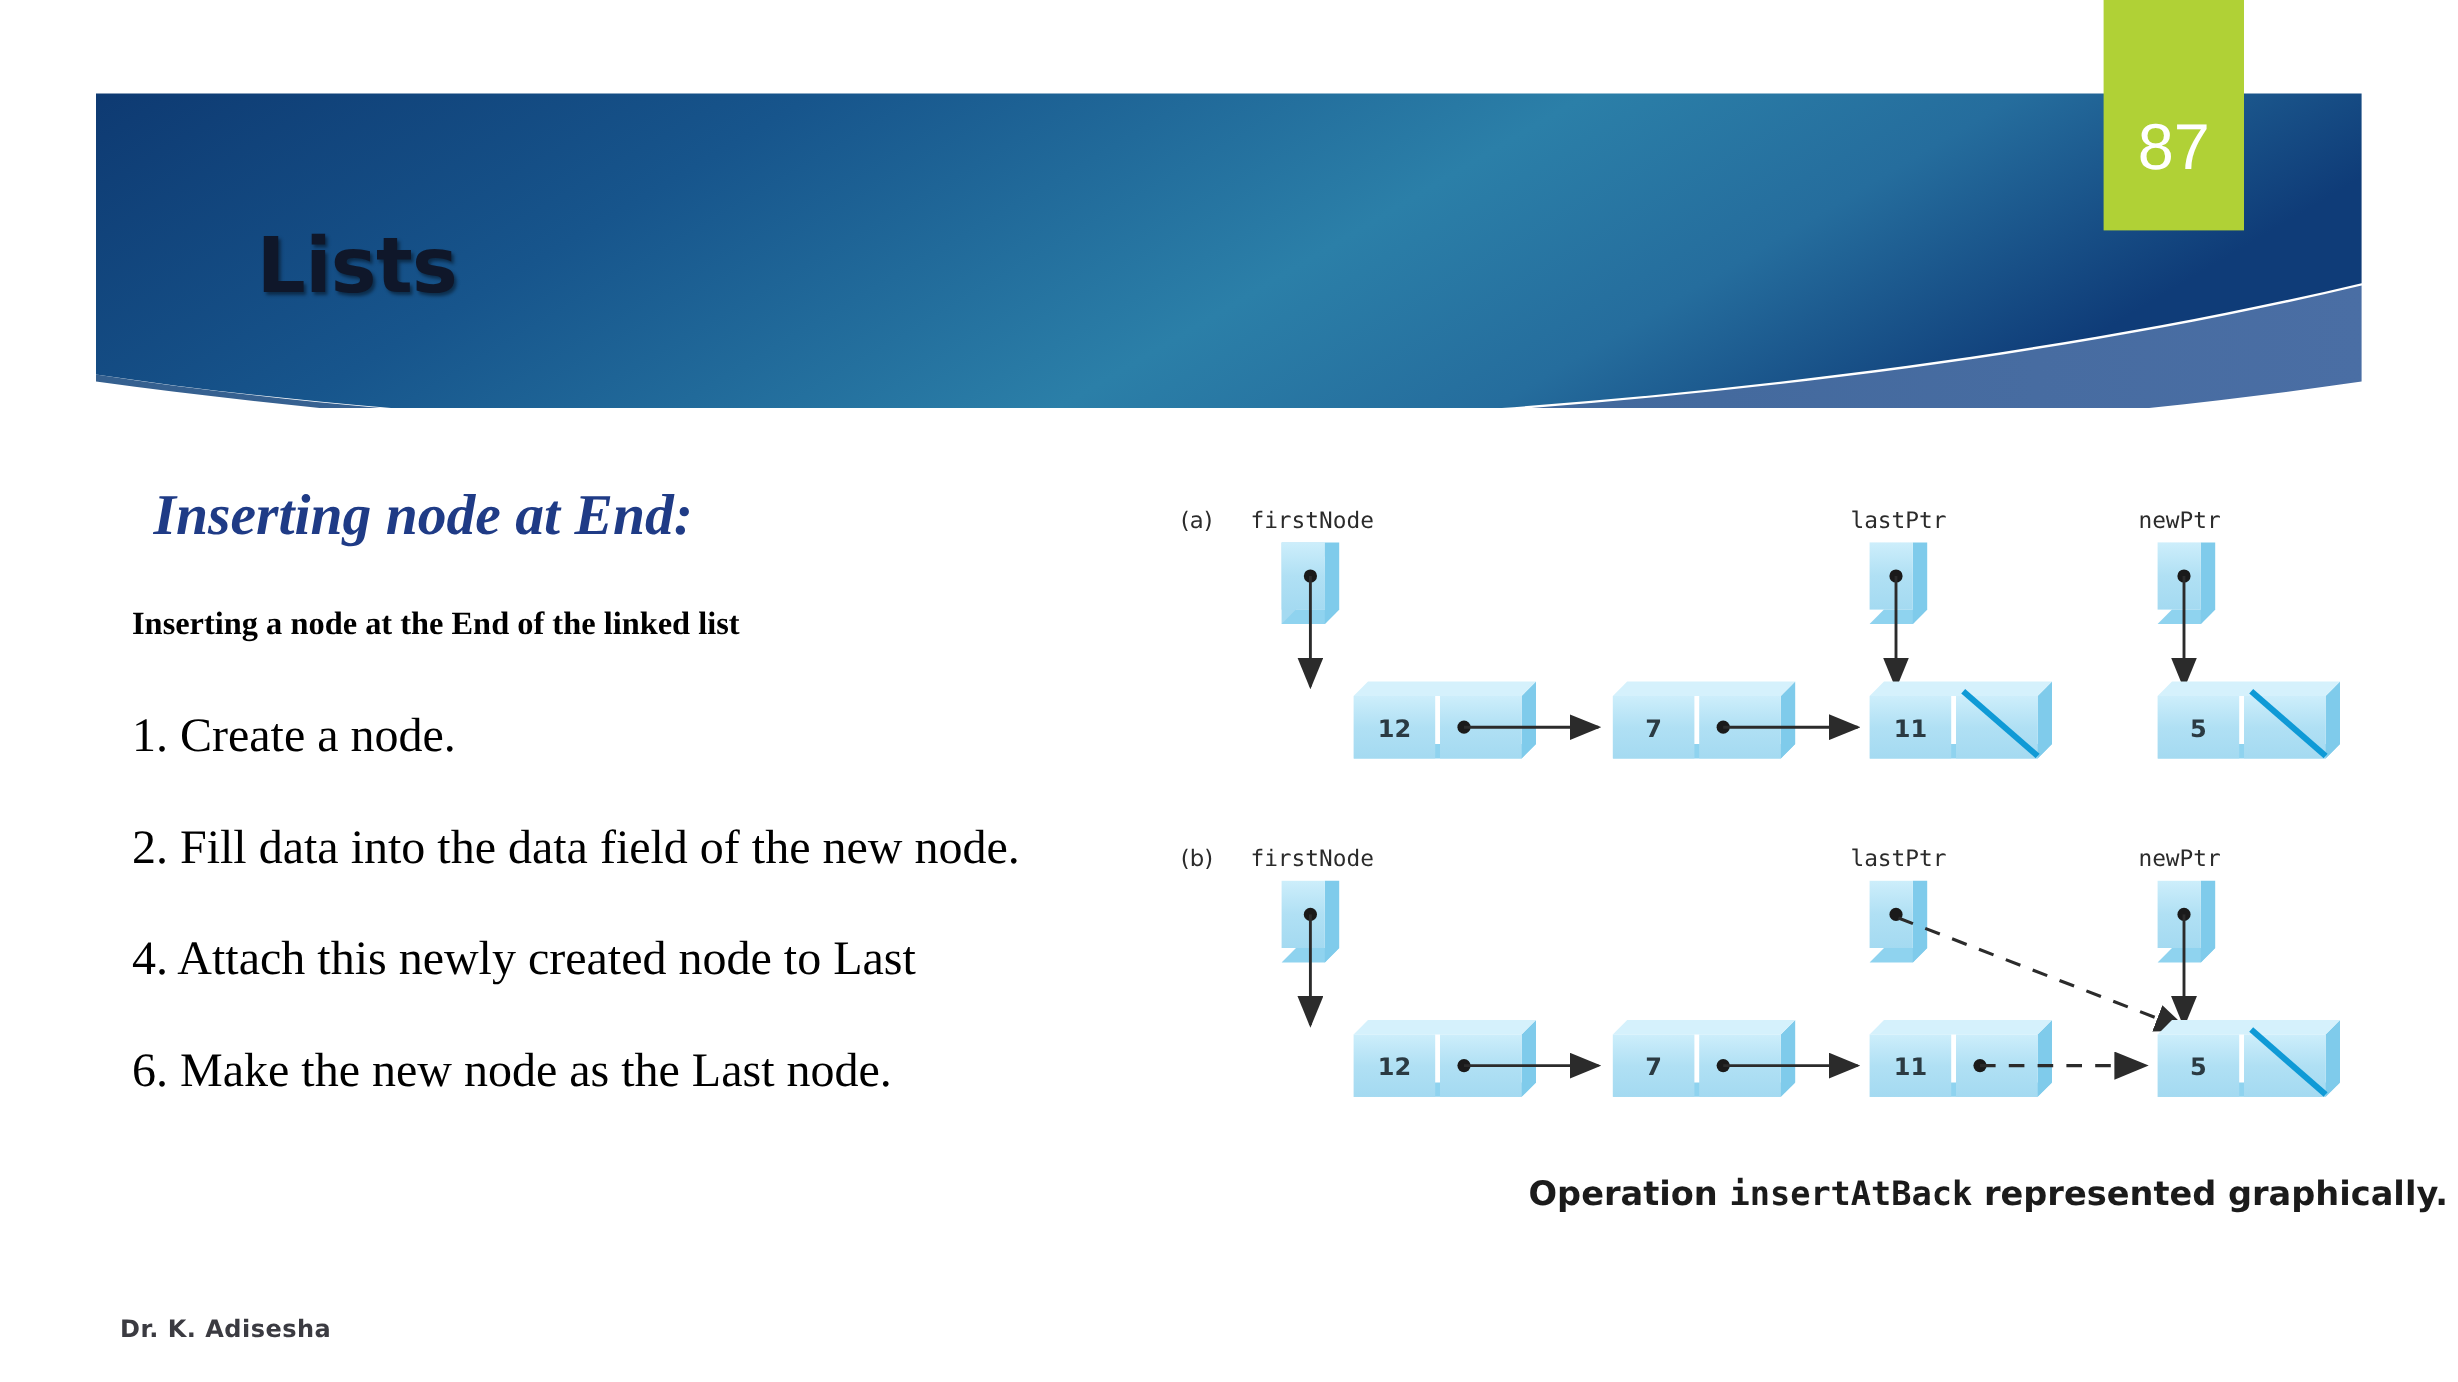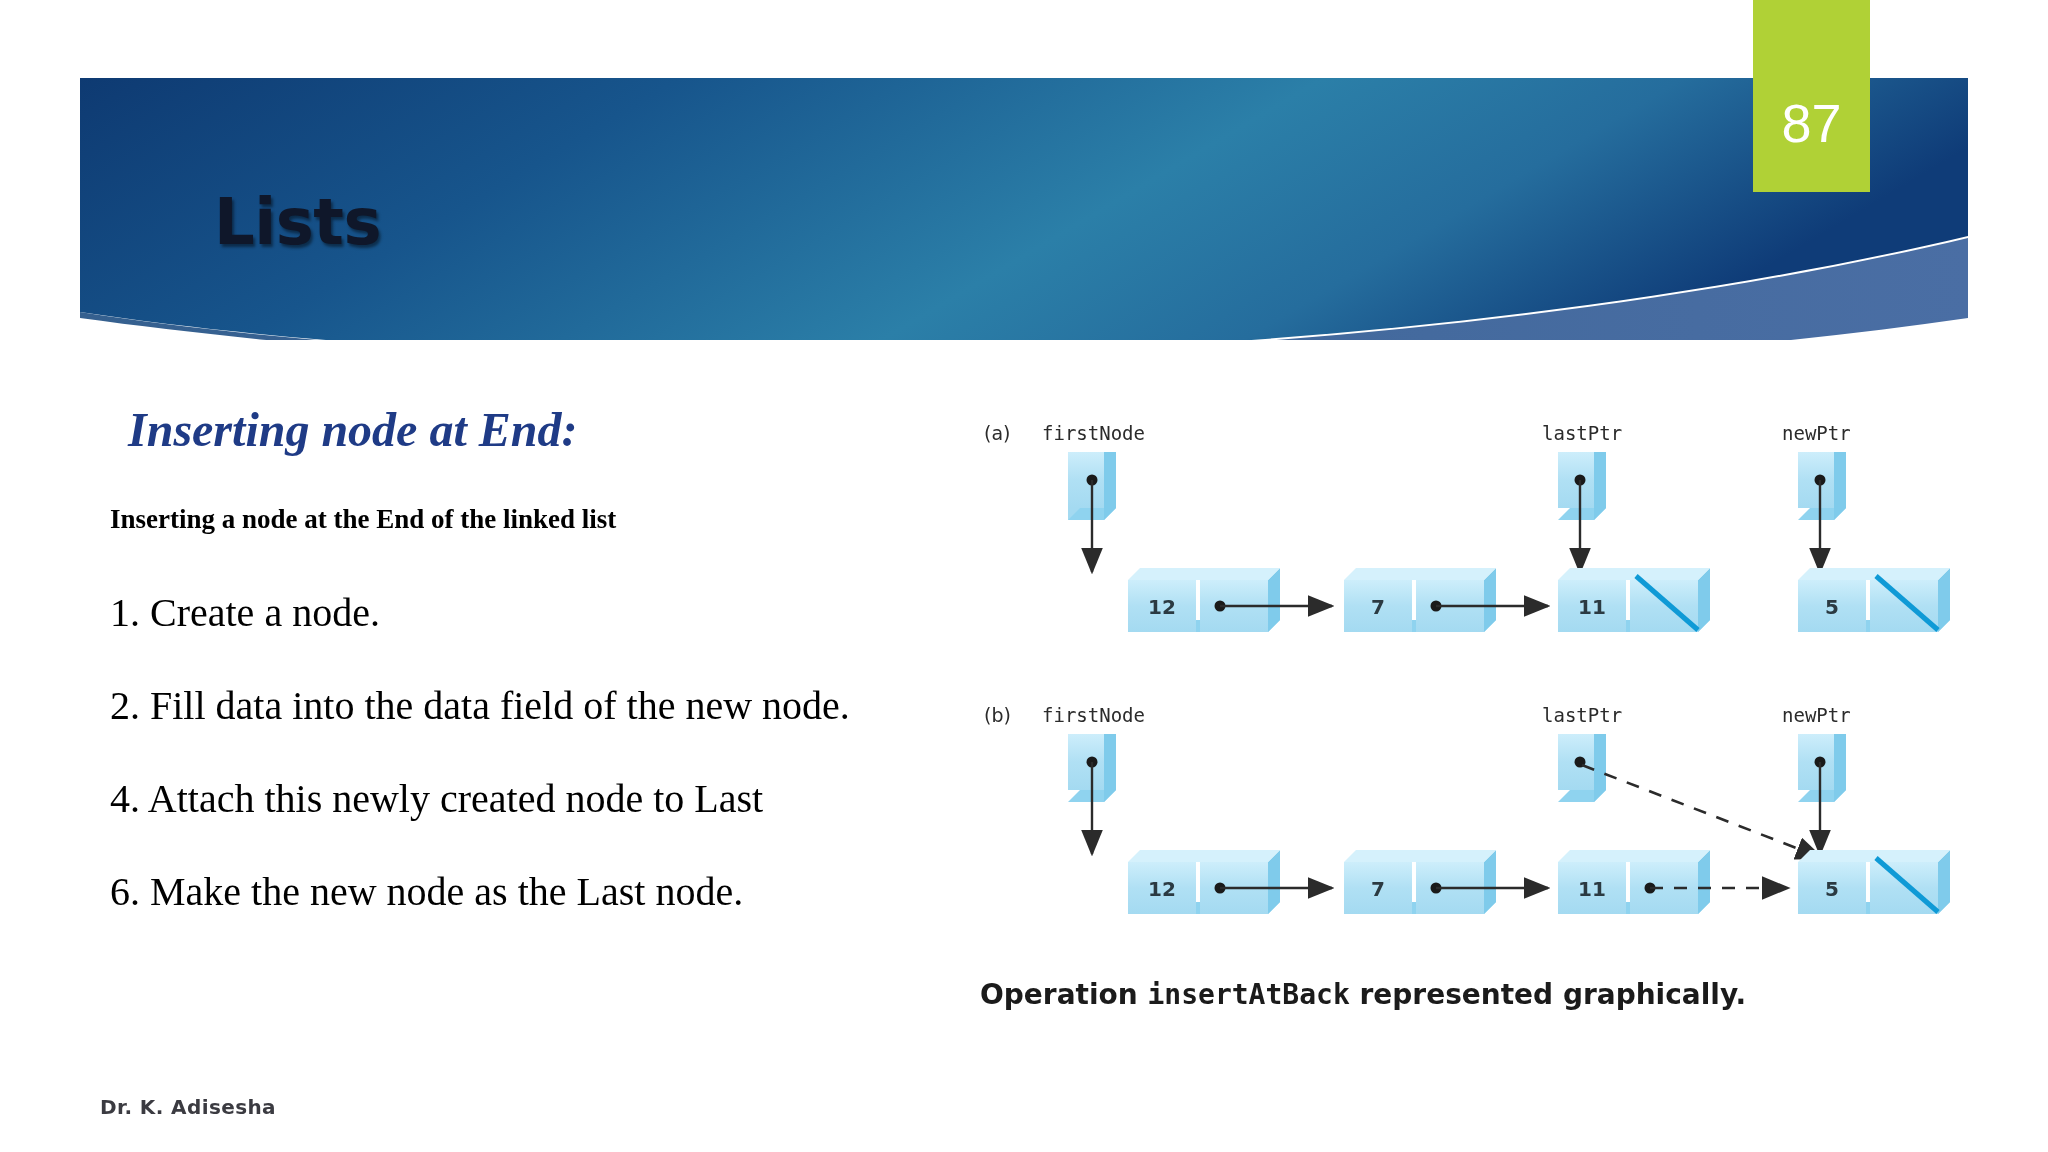--- a/index.html
+++ b/index.html
@@ -45,21 +45,21 @@
     font-weight:700;font-size:27px;line-height:62px;white-space:nowrap;
   }
   .body-step{
     font-weight:400;font-size:40px;line-height:61px;white-space:nowrap;margin-top:32px;
   }
 
   
   #figure{position:absolute;left:980px;top:420px;width:1060px;height:640px;}
   #figure-svg{position:absolute;left:0;top:0;}
   #figure-caption{
-    position:absolute;left:0;top:558px;width:1060px;text-align:left;
+    position:absolute;left:0;top:558px;width:1060px;text-align:right;
     font-family:"DejaVu Sans",sans-serif;font-weight:700;font-size:28px;color:#1b1b1b;
     white-space:nowrap;
   }
   #figure-caption .mono{font-family:"DejaVu Sans Mono",monospace;font-weight:700;}
 
   
   #footer-author{
     position:absolute;left:100px;top:1095px;
     font-family:"DejaVu Sans",sans-serif;font-weight:700;font-size:20px;color:#3b3b41;
     letter-spacing:.4px;

